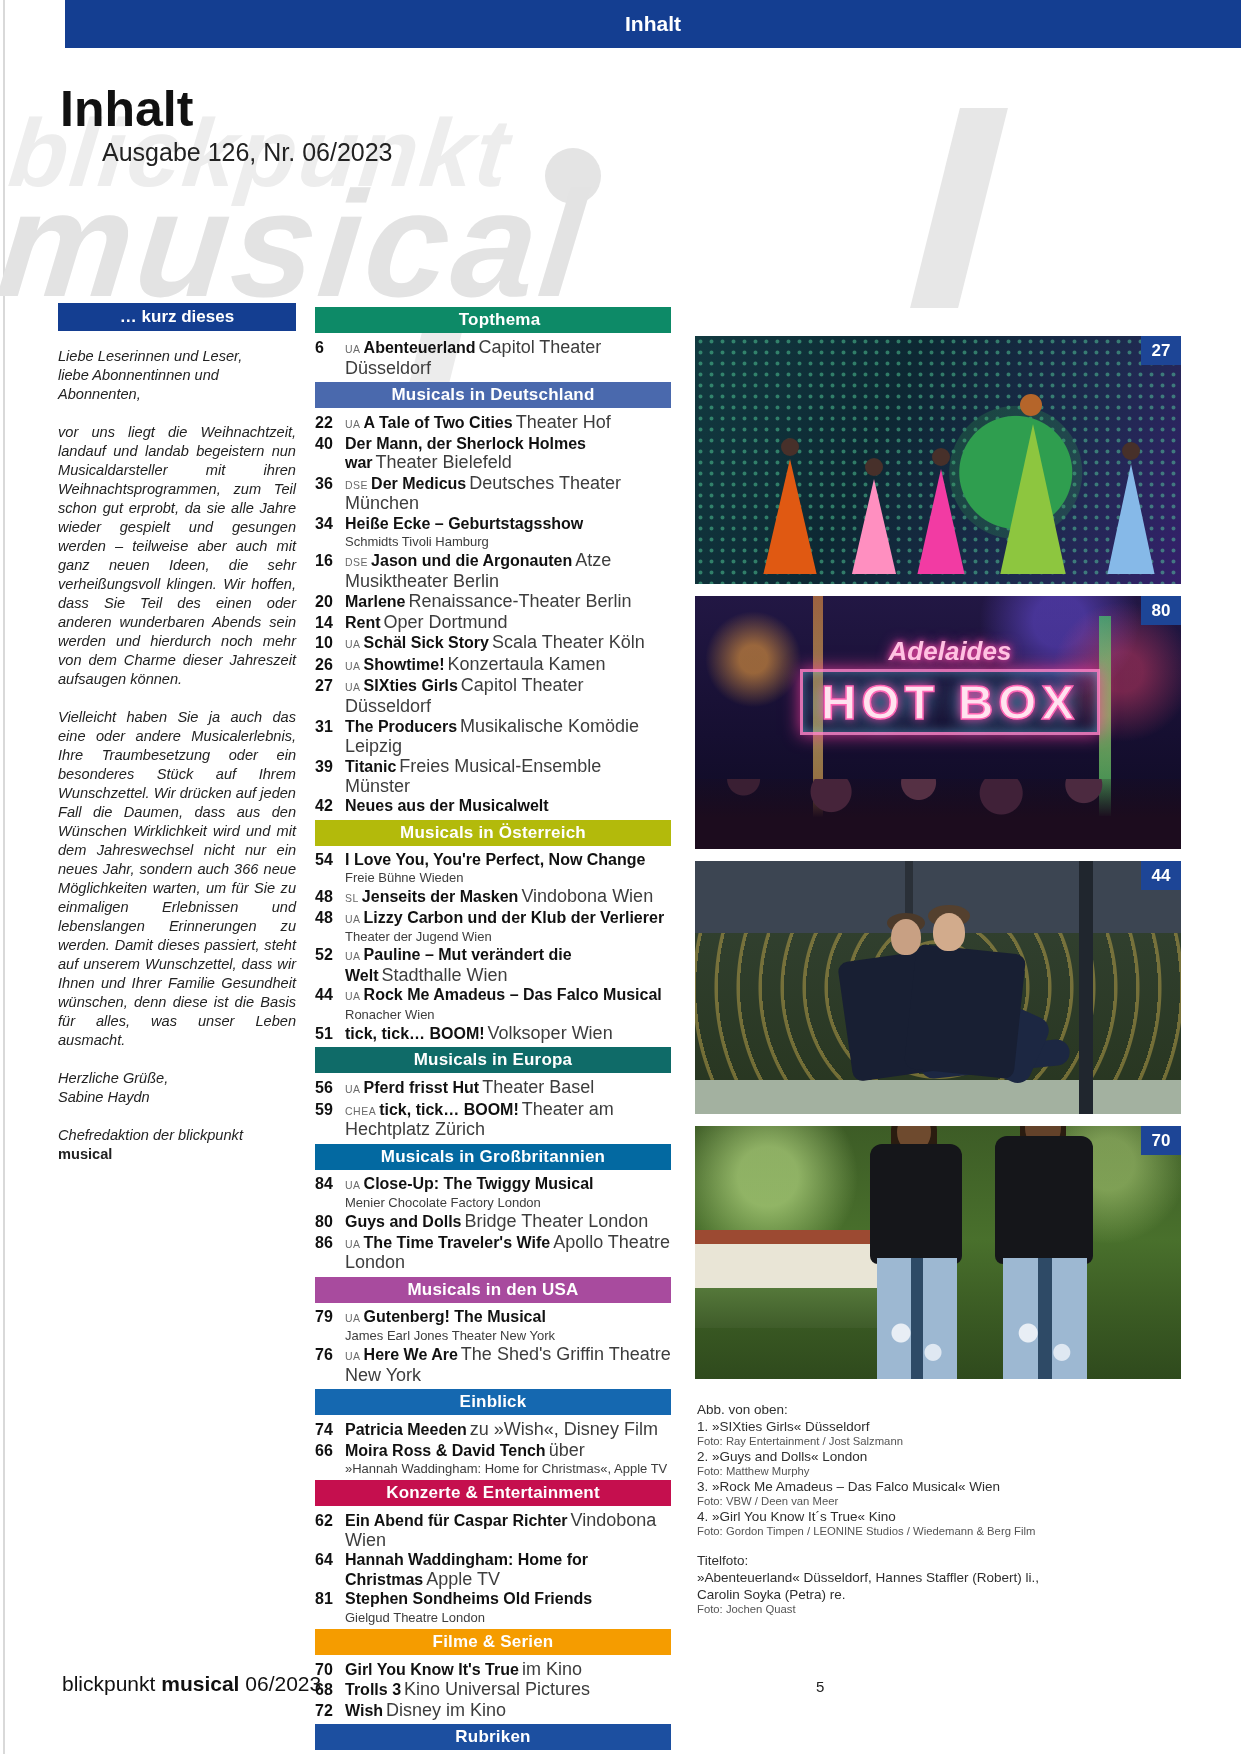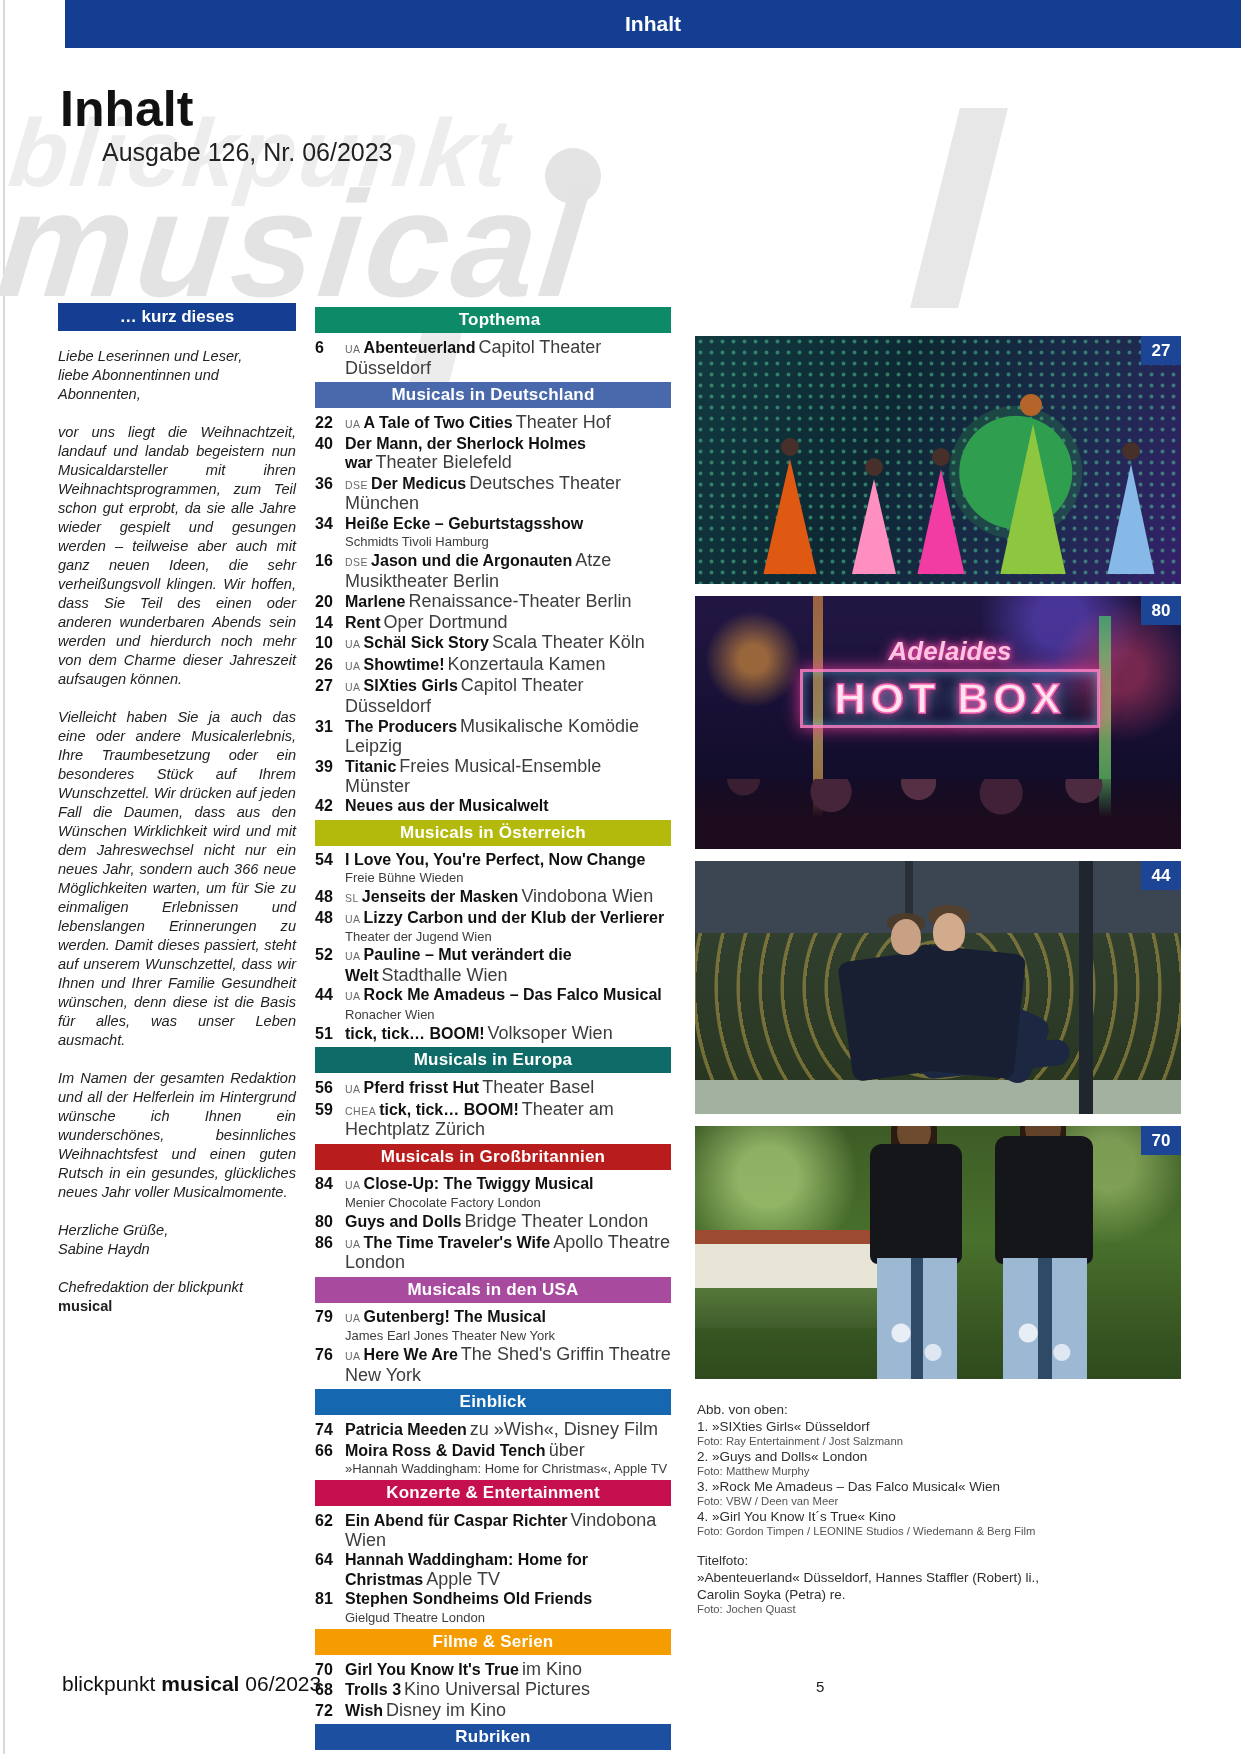--- a/index.html
+++ b/index.html
@@ -76,21 +76,21 @@
   
   .p2{height:253px;background-color:#140f2e;
     background-image:
       radial-gradient(circle at 12% 25%, rgba(255,170,60,.55) 0 14px, rgba(0,0,0,0) 48px),
       radial-gradient(circle at 88% 30%, rgba(255,70,110,.4) 0 20px, rgba(0,0,0,0) 70px),
       radial-gradient(circle at 75% 10%, rgba(120,90,255,.45) 0 26px, rgba(0,0,0,0) 80px),
       linear-gradient(180deg,#221744 0%,#160f31 55%,#0d0a20 100%);}
   .neon-wrap{position:absolute;left:105px;top:40px;width:300px;text-align:center;}
   .neon-top{font-style:italic;font-weight:bold;font-size:26px;color:#ffc2e2;
     text-shadow:0 0 6px #ff49ab,0 0 14px #ff49ab;}
-  .neon-main{margin-top:2px;font-weight:bold;font-size:43px;letter-spacing:5px;color:#ffe3ef;
+  .neon-main{margin-top:2px;font-weight:bold;font-size:49px;letter-spacing:5px;color:#ffe3ef;
     -webkit-text-stroke:1.5px #ff66b5;border:3px solid rgba(255,130,200,.85);padding:2px 10px;
     box-shadow:0 0 16px rgba(255,60,160,.8), inset 0 0 12px rgba(120,220,255,.5);
     text-shadow:0 0 10px #ff3da0,0 0 22px #6fd8ff;}
   .crowd{position:absolute;bottom:0;left:0;width:100%;height:70px;
     background:
       radial-gradient(circle at 10% 0%, #3a1f33 0 16px, rgba(0,0,0,0) 17px),
       radial-gradient(circle at 28% 18%, #46243a 0 20px, rgba(0,0,0,0) 21px),
       radial-gradient(circle at 46% 5%, #553044 0 17px, rgba(0,0,0,0) 18px),
       radial-gradient(circle at 63% 20%, #402138 0 21px, rgba(0,0,0,0) 22px),
       radial-gradient(circle at 80% 8%, #4c2a40 0 18px, rgba(0,0,0,0) 19px),
@@ -176,21 +176,20 @@
 
 <div class="editorial">
   <div class="ed-header">
     <span>… kurz dieses</span>
   </div>
   <div class="ed-body">
       <p class="nojust">Liebe Leserinnen und Leser,
 liebe Abonnentinnen und Abonnenten,</p>
       <p>vor uns liegt die Weihnachtzeit, landauf und landab begeistern nun Musicaldarsteller mit ihren Weihnachtsprogrammen, zum Teil schon gut erprobt, da sie alle Jahre wieder gespielt und gesungen werden – teilweise aber auch mit ganz neuen Ideen, die sehr verheißungsvoll klingen. Wir hoffen, dass Sie Teil des einen oder anderen wunderbaren Abends sein werden und hierdurch noch mehr von dem Charme dieser Jahreszeit aufsaugen können.</p>
       <p>Vielleicht haben Sie ja auch das eine oder andere Musicalerlebnis, Ihre Traumbesetzung oder ein besonderes Stück auf Ihrem Wunschzettel. Wir drücken auf jeden Fall die Daumen, dass aus den Wünschen Wirklichkeit wird und mit dem Jahreswechsel nicht nur ein neues Jahr, sondern auch 366 neue Möglichkeiten warten, um für Sie zu einmaligen Erlebnissen und lebenslangen Erinnerungen zu werden. Damit dieses passiert, steht auf unserem Wunschzettel, dass wir Ihnen und Ihrer Familie Gesundheit wünschen, denn diese ist die Basis für alles, was unser Leben ausmacht.</p>
-      <p>Im Namen der gesamten Redaktion und all der Helferlein im Hintergrund wünsche ich Ihnen ein wunderschönes, besinnliches Weihnachtsfest und einen guten Rutsch in ein gesundes, glückliches neues Jahr voller Musicalmomente.</p>
       <p class="nojust">Herzliche Grüße,
 Sabine Haydn</p>
       <p class="nojust"><span>Chefredaktion der blickpunkt </span><span class="b" style="font-style: normal;">musical</span></p>
     </div>
 </div>
 
 <div class="toc">
     <div class="toc-section-header" style="background: rgb(13, 138, 103); padding-left: 13px;">Topthema</div>
     <div class="toc-entry">
       <span class="toc-page">6</span>
@@ -280,21 +279,21 @@
     </div>
     <div class="toc-section-header" style="background: rgb(15, 107, 104);">Musicals in Europa</div>
     <div class="toc-entry">
       <span class="toc-page">56</span>
       <span class="toc-body"><span class="toc-prefix">UA</span><span>Pferd frisst Hut</span><span class="toc-venue">Theater Basel</span></span>
     </div>
     <div class="toc-entry">
       <span class="toc-page">59</span>
       <span class="toc-body"><span class="toc-prefix">CHEA</span><span>tick, tick… BOOM!</span><span class="toc-venue">Theater am Hechtplatz Zürich</span></span>
     </div>
-    <div class="toc-section-header" style="background: #b91c1c;">Musicals in Großbritannien</div>
+    <div class="toc-section-header" style="background: #0369a1;">Musicals in Großbritannien</div>
     <div class="toc-entry">
       <span class="toc-page">84</span>
       <span class="toc-body"><span class="toc-prefix">UA</span><span>Close-Up: The Twiggy Musical</span></span>
     </div>
     <div class="toc-line2">Menier Chocolate Factory London</div>
     <div class="toc-entry">
       <span class="toc-page">80</span>
       <span class="toc-body"><span>Guys and Dolls</span><span class="toc-venue">Bridge Theater London</span></span>
     </div>
     <div class="toc-entry">

